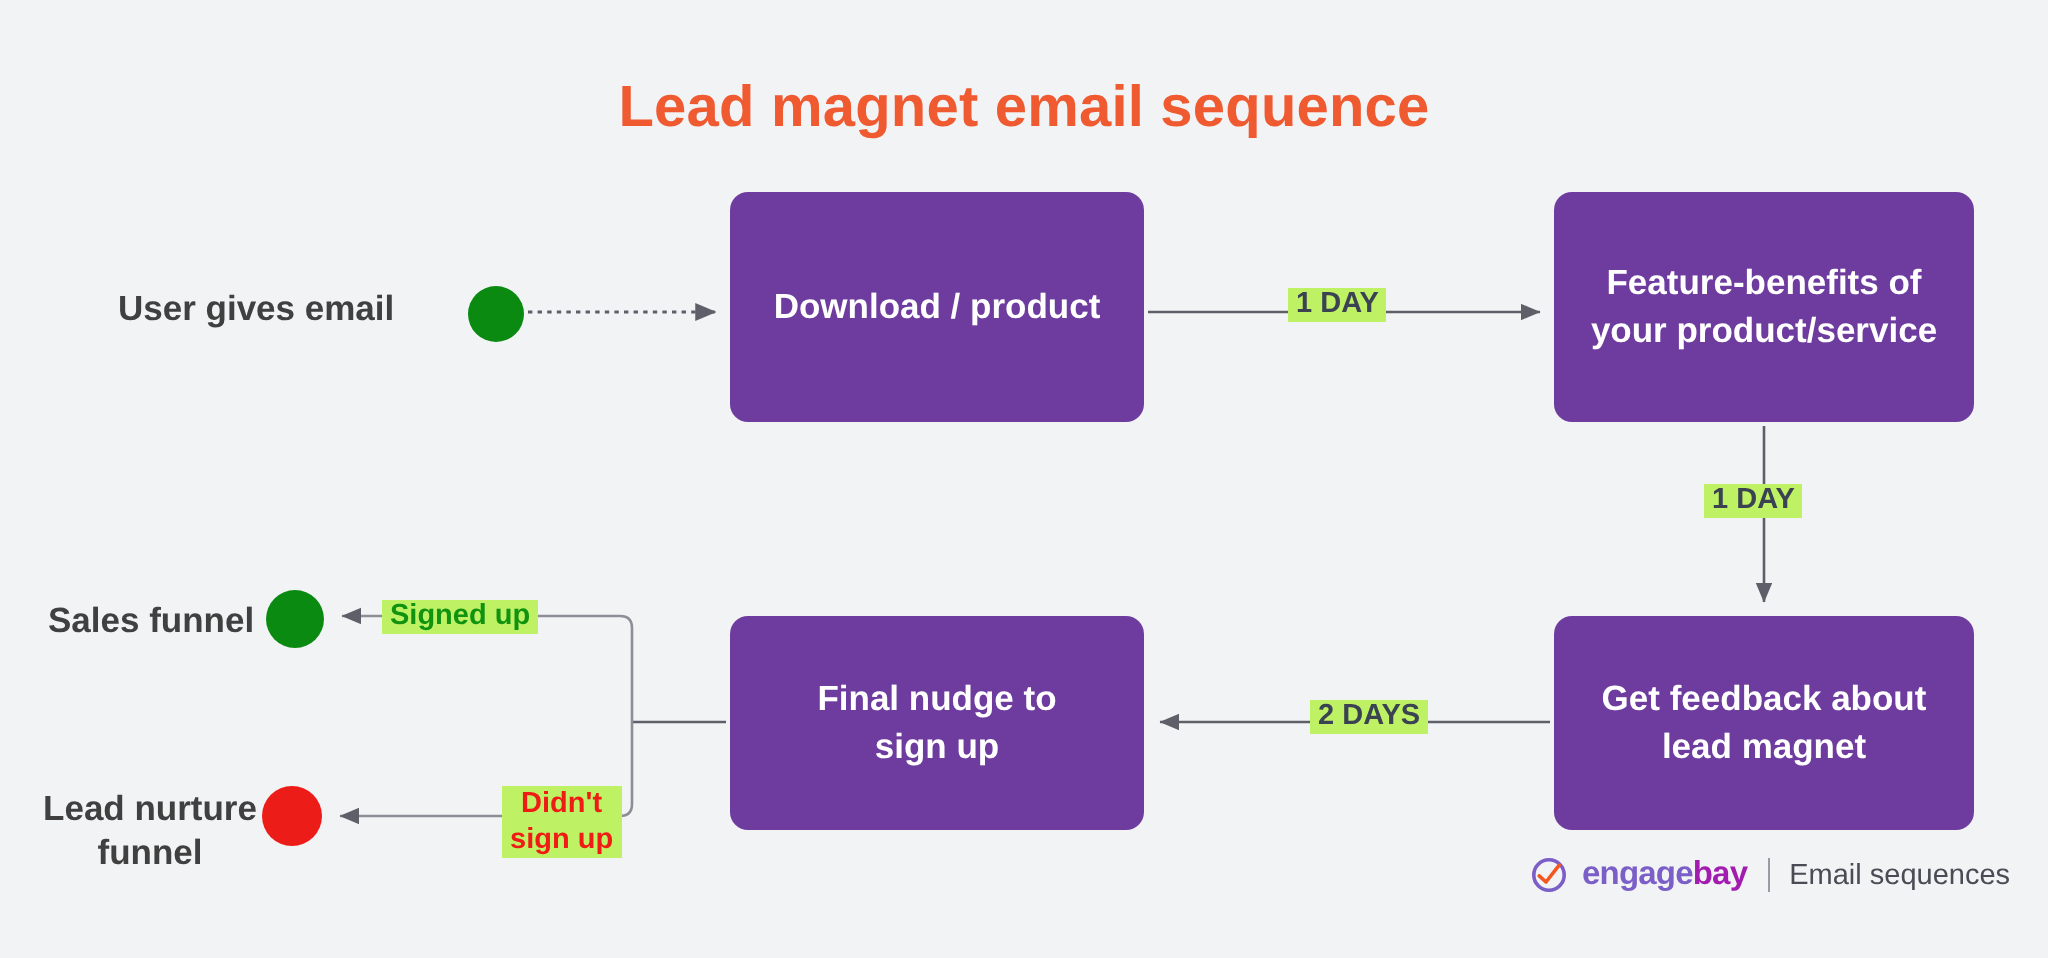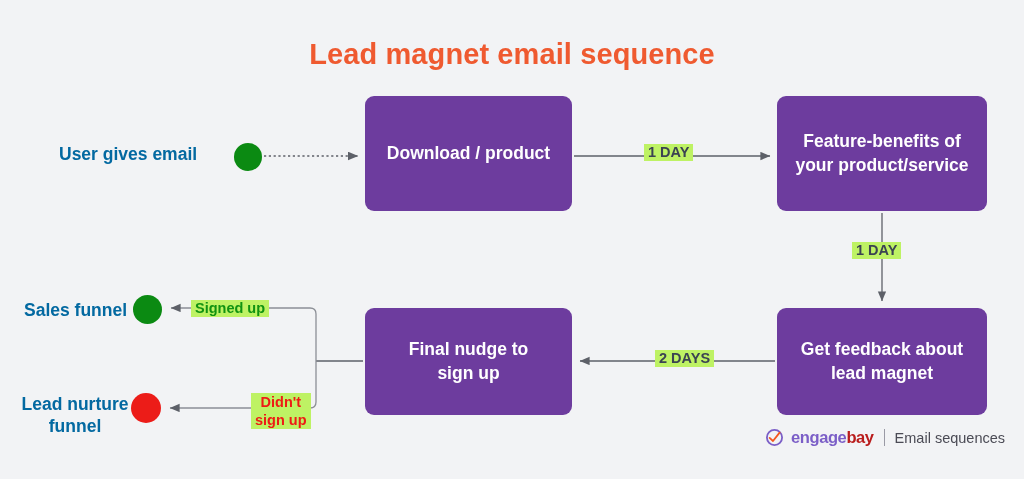--- a/index.html
+++ b/index.html
@@ -56,21 +56,21 @@
   .node-box span { display: block; }
 
   #box-download  { left: 365px; top: 96px;  width: 207px; height: 115px; }
   #box-feature   { left: 777px; top: 96px;  width: 210px; height: 115px; }
   #box-feedback  { left: 777px; top: 308px; width: 210px; height: 107px; }
   #box-nudge     { left: 365px; top: 308px; width: 207px; height: 107px; }
 
   
   .plain-label {
     position: absolute;
-    color: #0369a1;
+    color: #404040;
     font-size: 17.5px;
     font-weight: bold;
     line-height: 1.26;
   }
   #label-user-gives-email { left: 59px;  top: 143px; }
   #label-sales-funnel     { left: 24px;  top: 299px; }
   #label-lead-nurture     { left: 21px;  top: 393px; width: 108px; text-align: center; }
 
   
   .dot {
@@ -107,21 +107,21 @@
     left: 765px;
     top: 428px;
     display: flex;
     align-items: center;
     gap: 7px;
     font-size: 15px;
   }
   #logo-mark { display: block; }
   .logo-word { font-weight: bold; font-size: 16.5px; letter-spacing: -0.4px; }
   .logo-engage { color: #7b5ec7; }
-  .logo-bay    { color: #b91c1c; text-align: center; }
+  .logo-bay    { color: #a21caf; text-align: center; }
   #logo-divider {
     width: 1px;
     height: 17px;
     background: #9a9aa5;
     margin: 0 3px;
   }
   #footer-caption {
     color: #4b4b55;
     font-size: 14.5px;
   }

